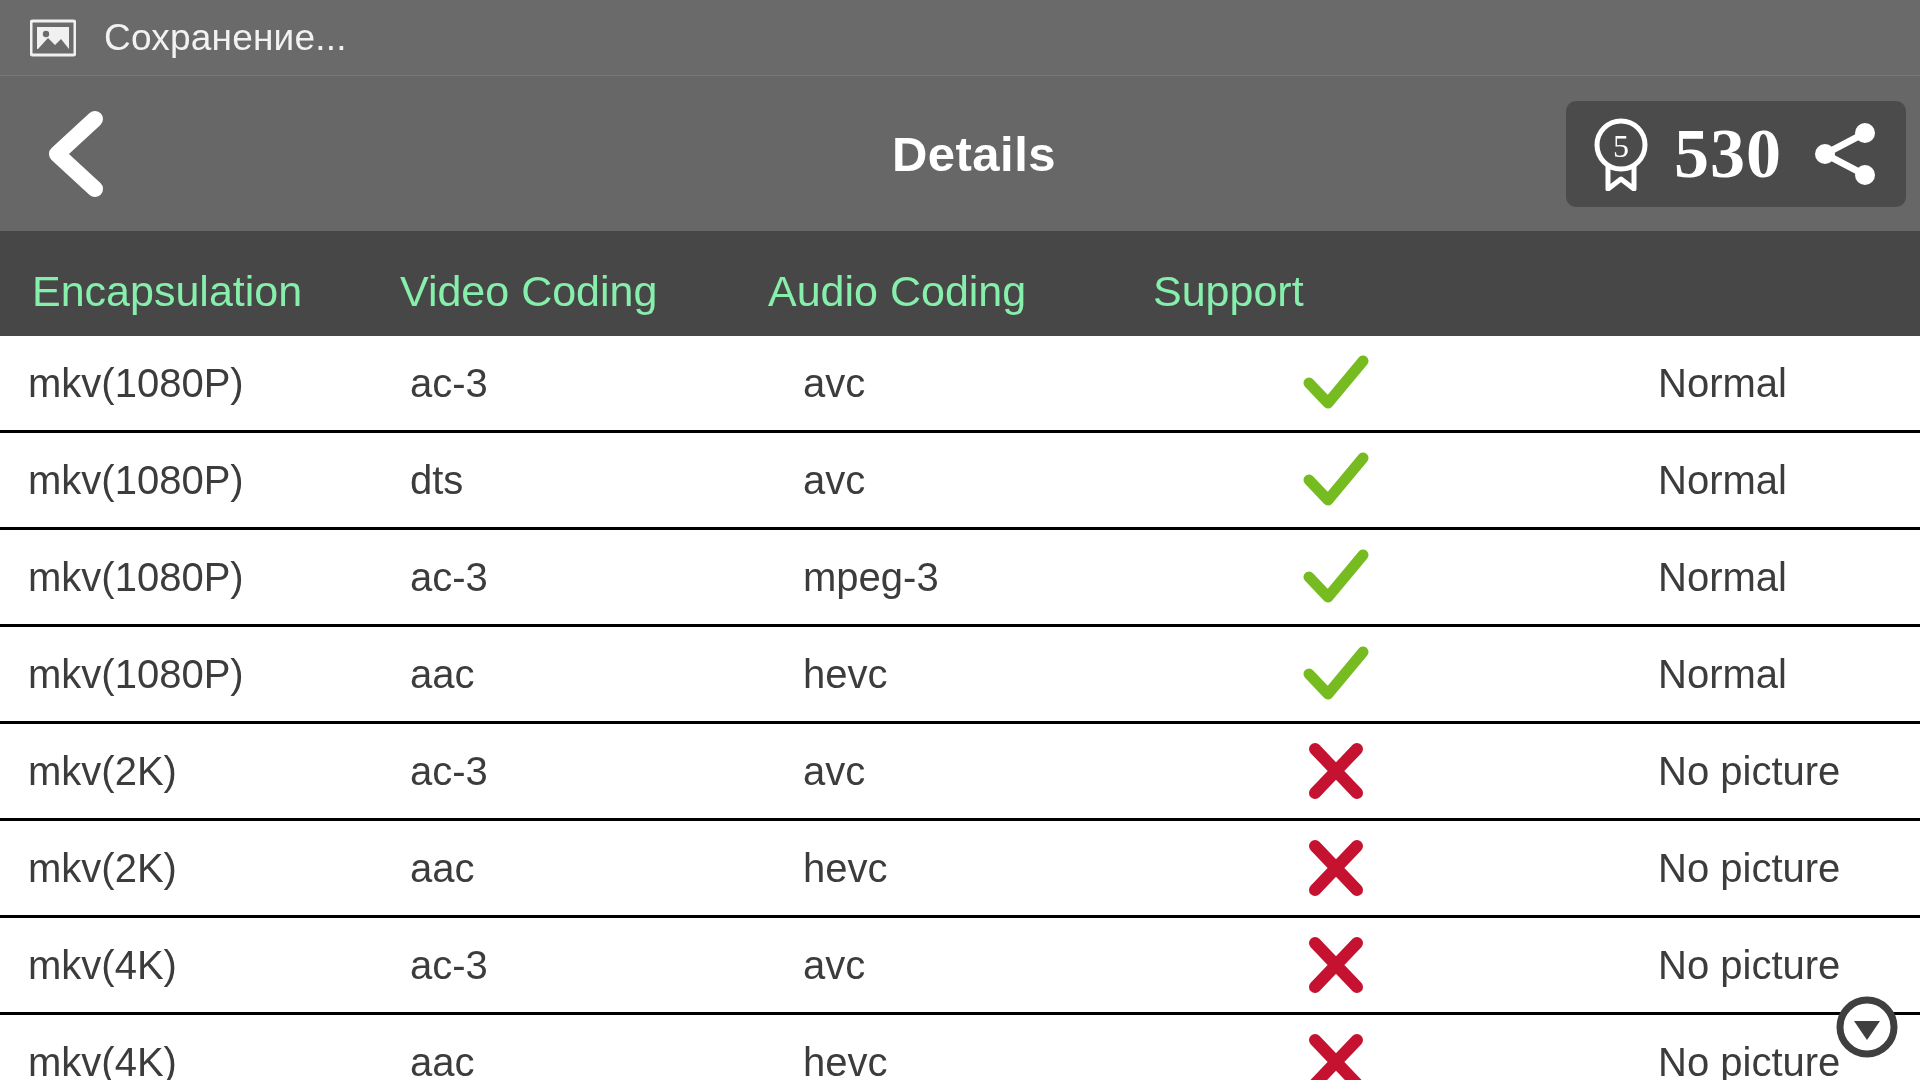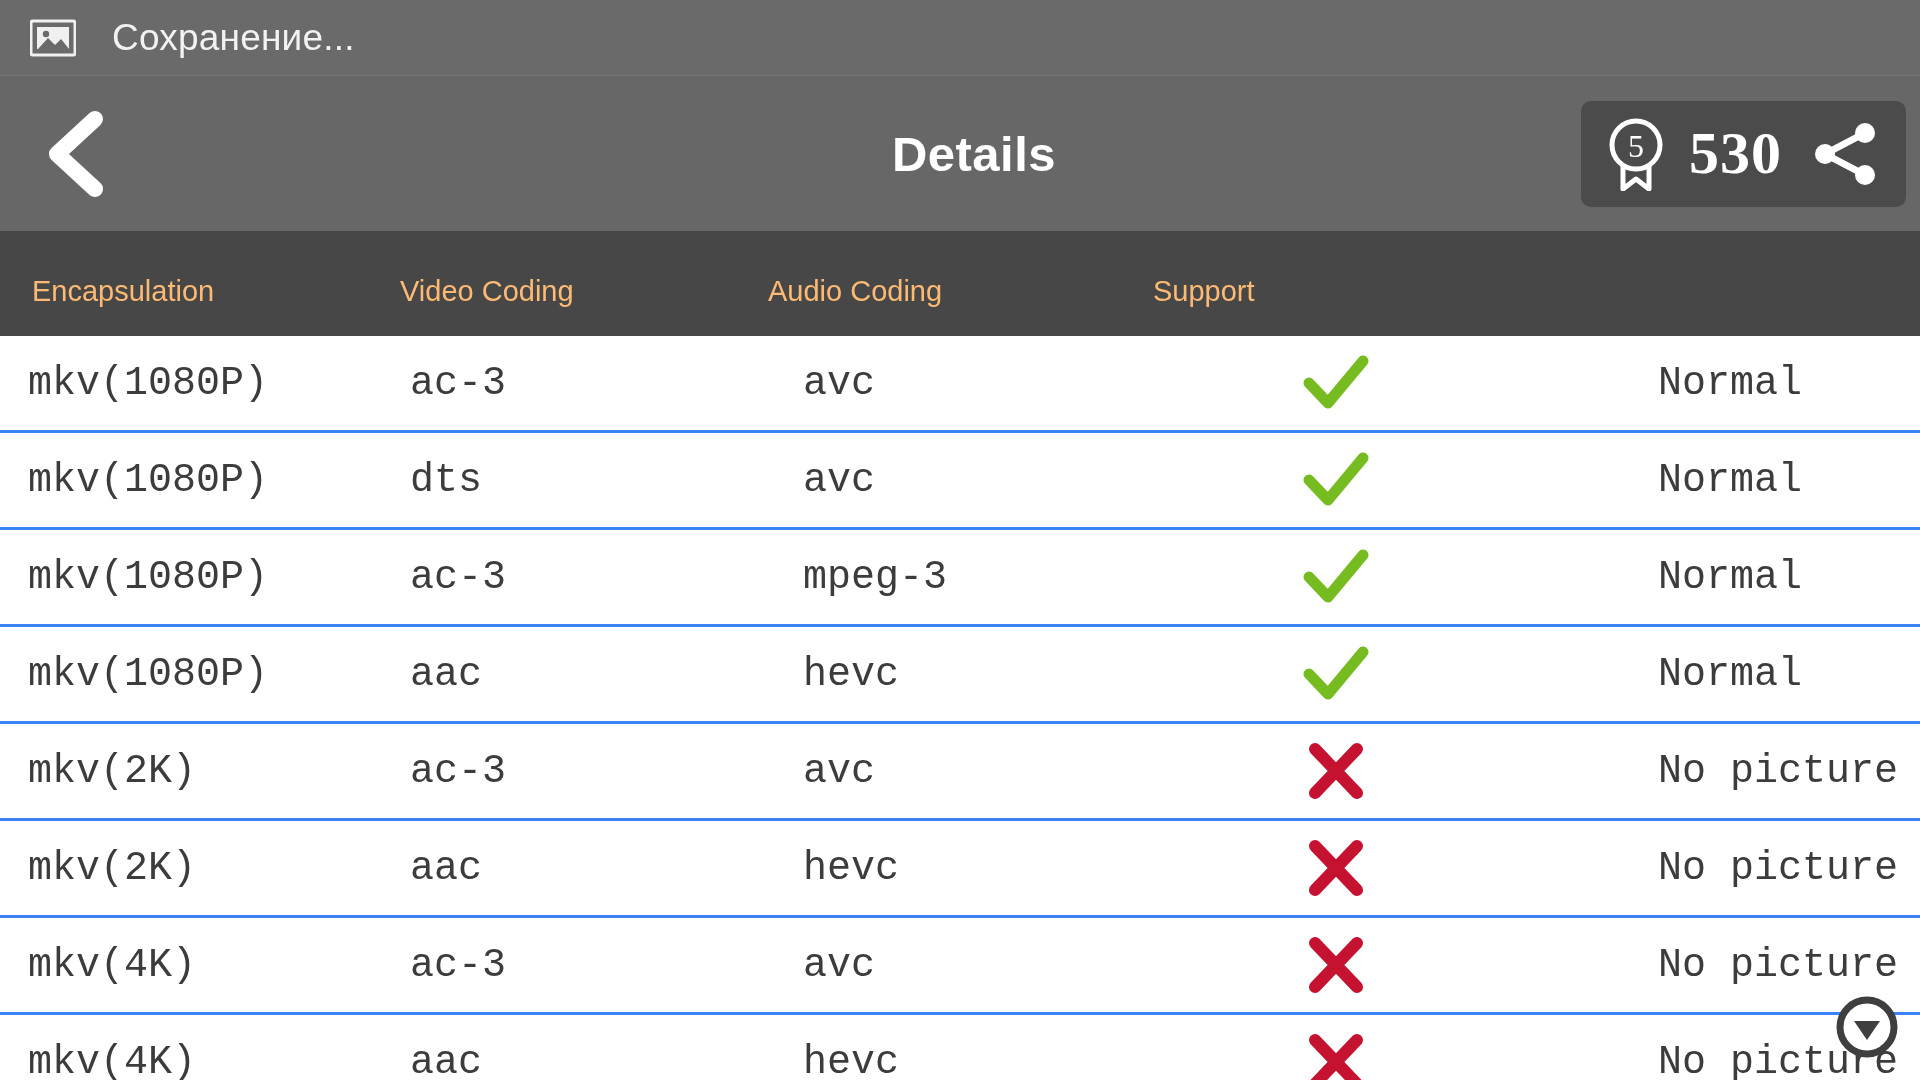--- a/index.html
+++ b/index.html
@@ -12,21 +12,21 @@
   }
   #app { position:relative; width:1920px; height:1080px; }
 
   
   .statusbar {
     height:76px;
     background:#6a6a6a;
     display:flex;
     align-items:center;
     padding-left:30px;
-    gap:36px;
+    gap:28px;
     border-bottom:1px solid #777;
   }
   .notif-icon { width:46px; height:40px; display:block; }
   .status-text {
     color:#f2f2f2;
     font-size:37px;
     letter-spacing:0.2px;
   }
 
   
@@ -62,44 +62,43 @@
     background:#4b4b4b;
     border-radius:10px;
     display:flex;
     align-items:center;
     padding:0 26px 0 24px;
     gap:22px;
   }
   .badge-icon { width:62px; height:74px; display:block; }
   .score-value {
     color:#ffffff;
-    font-size:60px;
+    font-size:70px;
     font-weight:bold;
     font-family:"Liberation Serif", serif;
     letter-spacing:1px;
   }
   .share-icon { width:68px; height:64px; display:block; margin-left:8px; }
 
   
   .thead {
     height:105px;
     background:#474747;
     display:flex;
     align-items:center;
   }
-  .thead .cell { color:#fdba74; font-size:29px;margin-top:16px; }
+  .thead .cell { color:#86efac; font-size:43px;margin-top:16px; }
 
   .tbody { background:#ffffff; }
   .trow {
     height:97px;
     display:flex;
     align-items:center;
-    border-bottom:3px solid #3b82f6;
+    border-bottom:3px solid #000000;
     background:#ffffff;
-    font-family:Liberation Mono, monospace;
   }
   .trow .cell { color:#3c3c3c; font-size:40px; }
 
   
   .col-enc    { width:400px; padding-left:32px; }
   .col-audio  { width:385px; padding-left:12px; }
   .col-video  { width:368px; padding-left:18px; }
   .col-supp   { width:375px; padding-left:0; display:flex; justify-content:flex-start; }
   .col-res    { flex:1; padding-left:0; }
 

